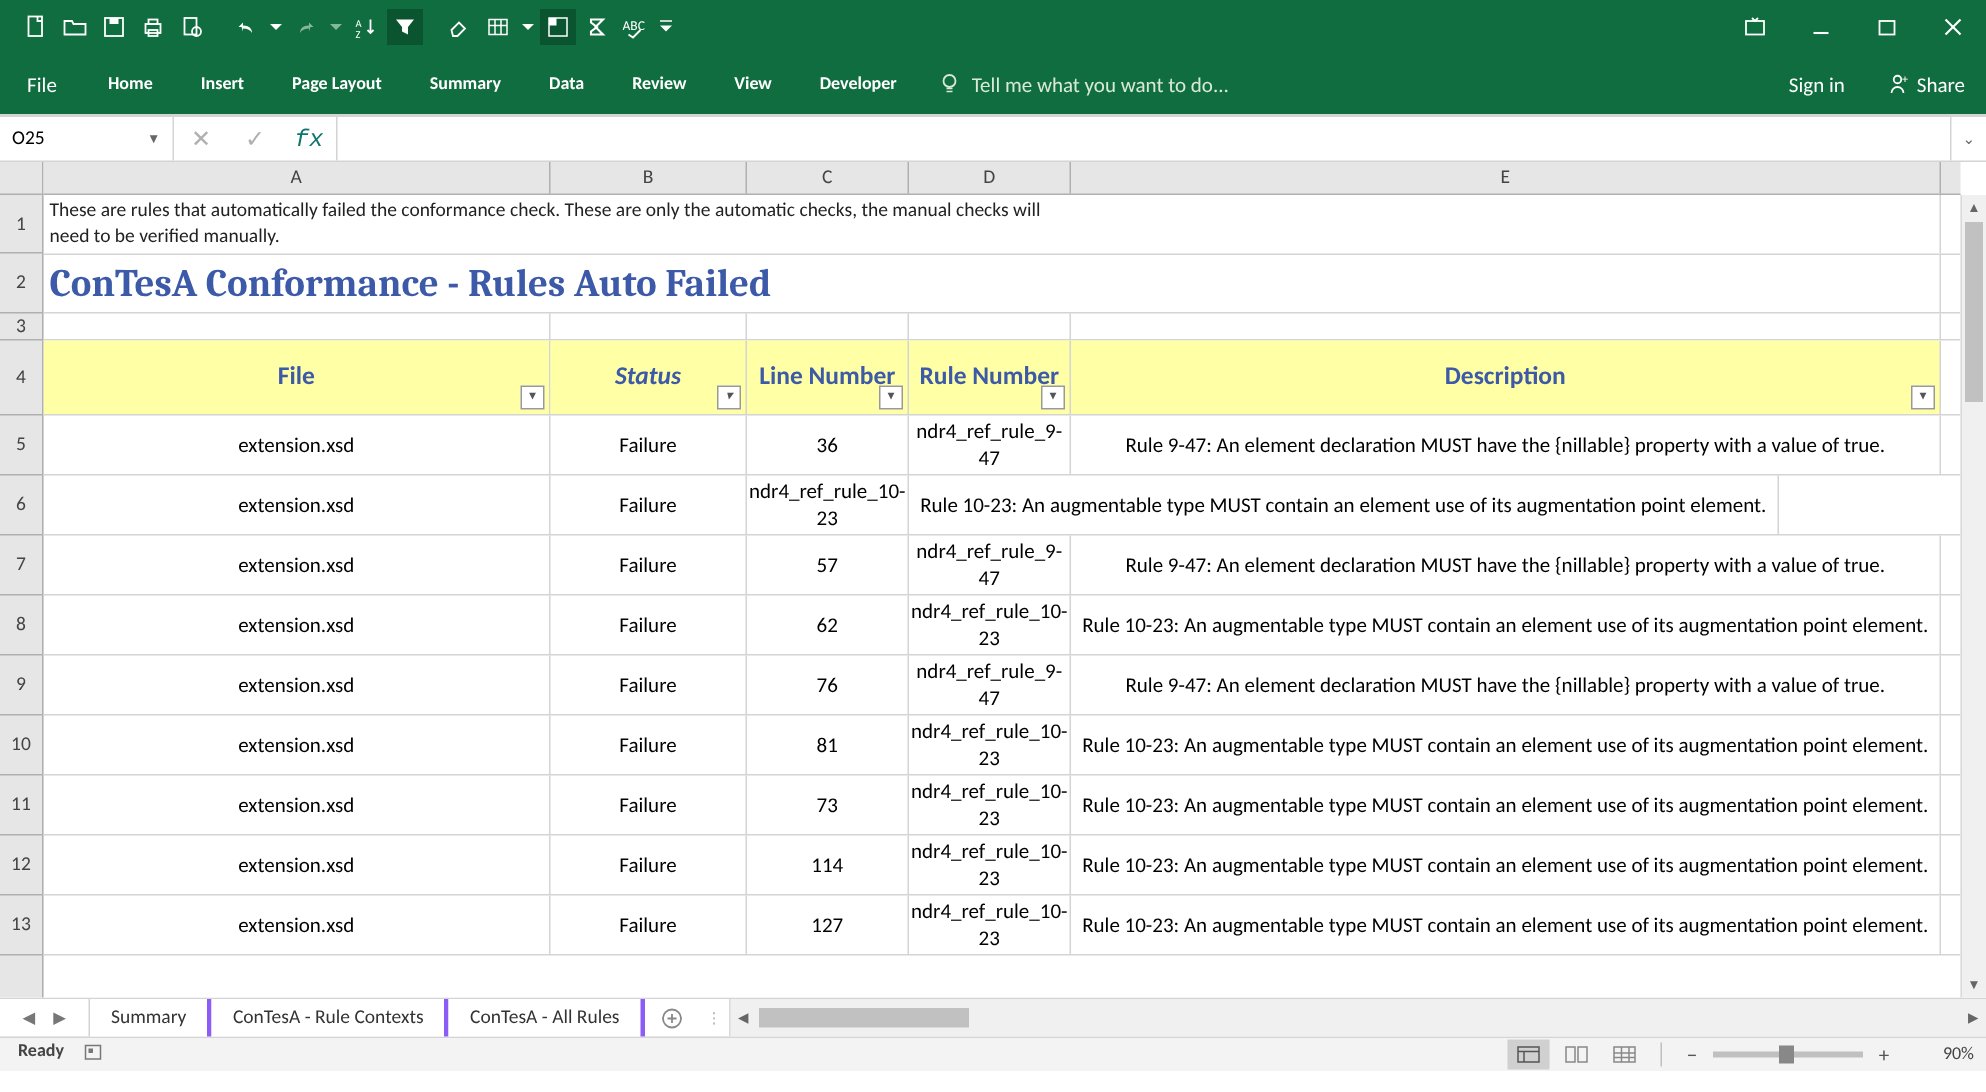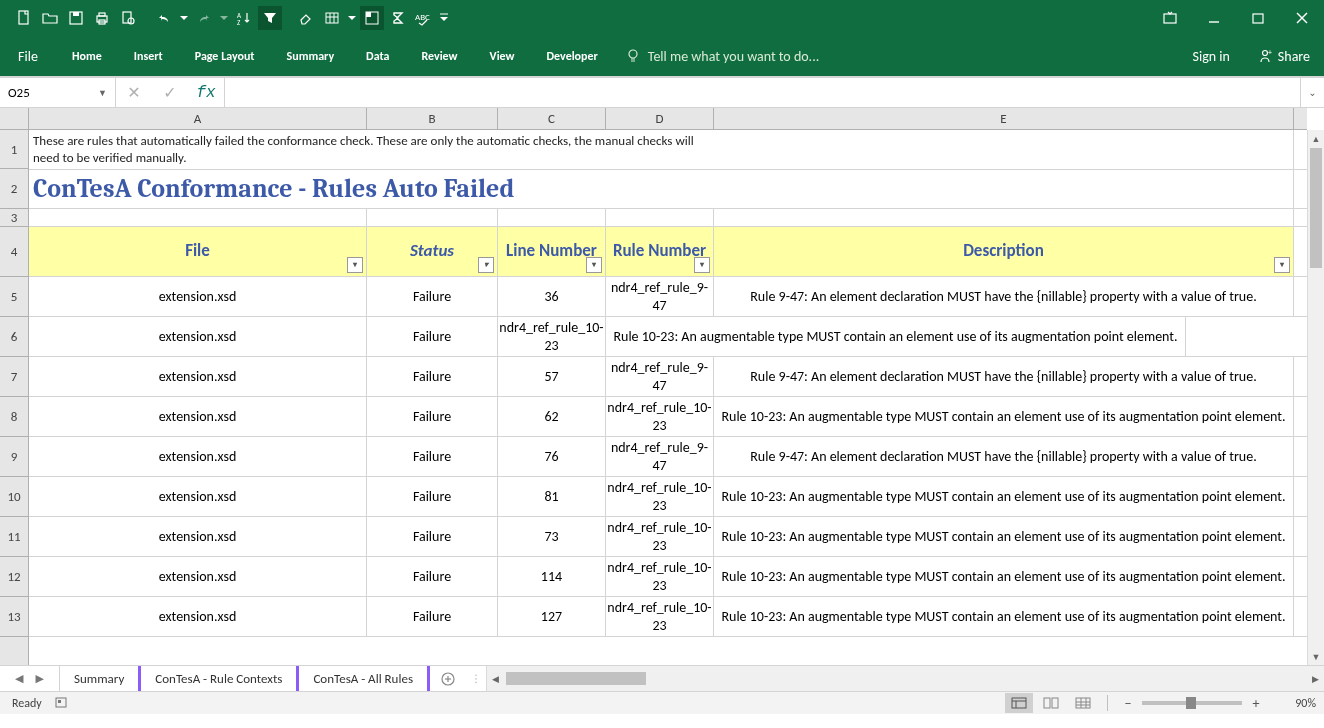--- a/index.html
+++ b/index.html
@@ -73,21 +73,21 @@
 .stab.active { border-bottom: 3px solid #0f6d3f; color: #0f6d3f; font-weight: 600; }
 .stab-add { width: 36px; display: flex; align-items: center; justify-content: center; color: #777; cursor: pointer; }
 .stab-tiny { width: 20px; display: flex; align-items: center; justify-content: center; color: #aaa; font-size: 10px; }
 .hscroll { flex: 1; display: flex; align-items: center; background: #f0f0f0; border-left: 1px solid #dadada; position: relative; }
 .hscroll .harrow { width: 17px; height: 17px; display: flex; align-items: center; justify-content: center; color: #666; font-size: 9px; cursor: pointer; }
 .hscroll .htrack { flex: 1; height: 13px; position: relative; }
 .hscroll .hthumb { position: absolute; left: 2px; width: 140px; top: 0; bottom: 0; background: #c1c1c1; }
 
 
 .statusbar { height: 23px; background: #f3f3f3; border-top: 1px solid #d4d4d4; display: flex; align-items: center; font-size: 12px; color: #444; }
-.statusbar .sb-left { padding: 0 12px; display: flex; align-items: center; gap: 12px; }
+.statusbar .sb-left { padding: 0 12px; display: flex; align-items: flex-start; gap: 12px; font-weight: bold; }
 .statusbar .sb-right { margin-left: auto; display: flex; align-items: center; gap: 4px; padding-right: 8px; }
 .view-btn { width: 28px; height: 20px; display: flex; align-items: center; justify-content: center; cursor: pointer; }
 .view-btn.active { background: #d0d0d0; }
 .zoom-sep { width: 1px; height: 16px; background: #c0c0c0; margin: 0 6px; }
 .zoom-slider { width: 100px; height: 4px; background: #c0c0c0; position: relative; }
 .zoom-slider .zthumb { position: absolute; top: -4px; left: 44px; width: 10px; height: 12px; background: #888; }
 .zoom-btn { width: 20px; text-align: center; cursor: pointer; color: #555; font-size: 14px; }
 .zoom-pct { width: 46px; text-align: right; }
 
 

